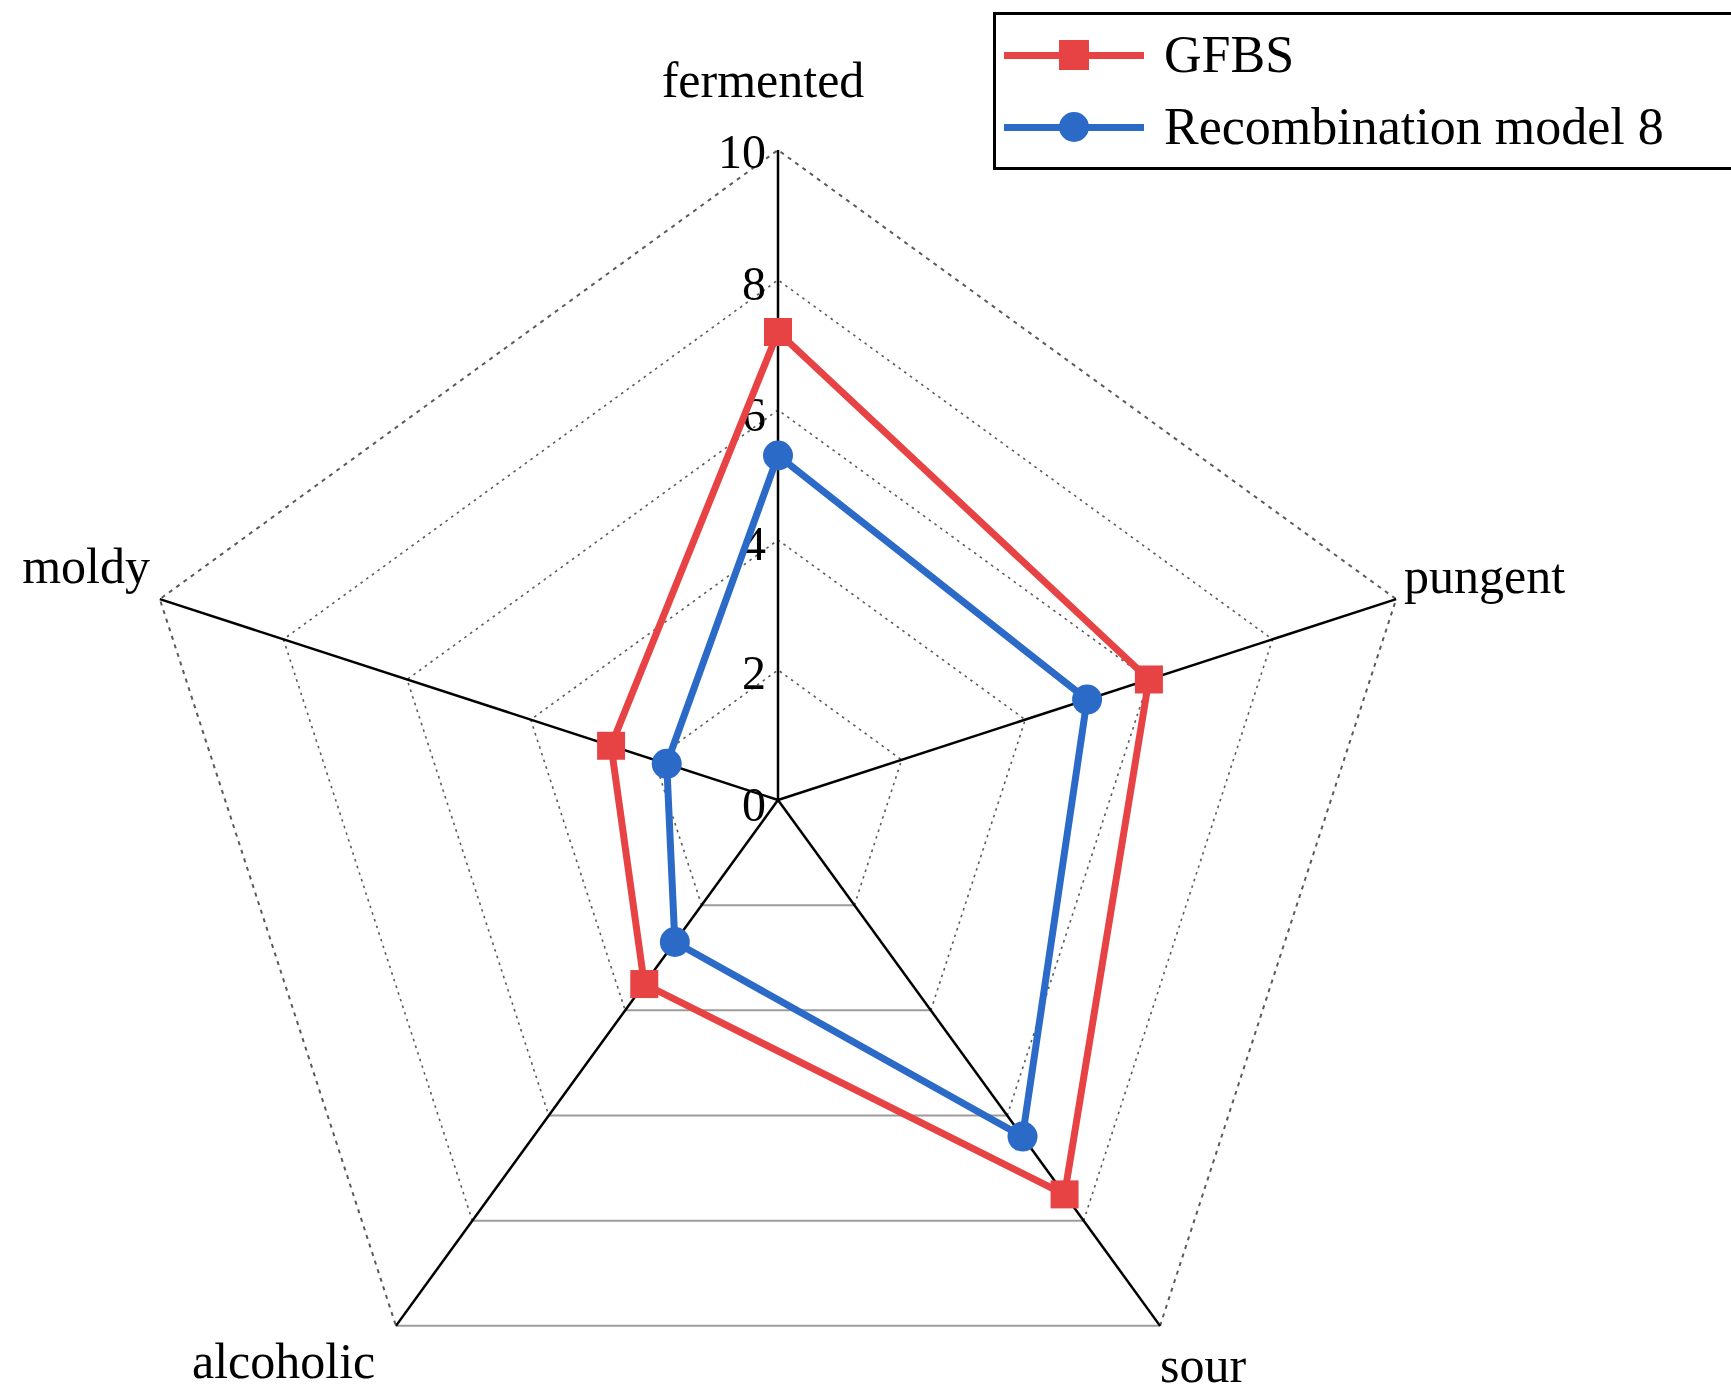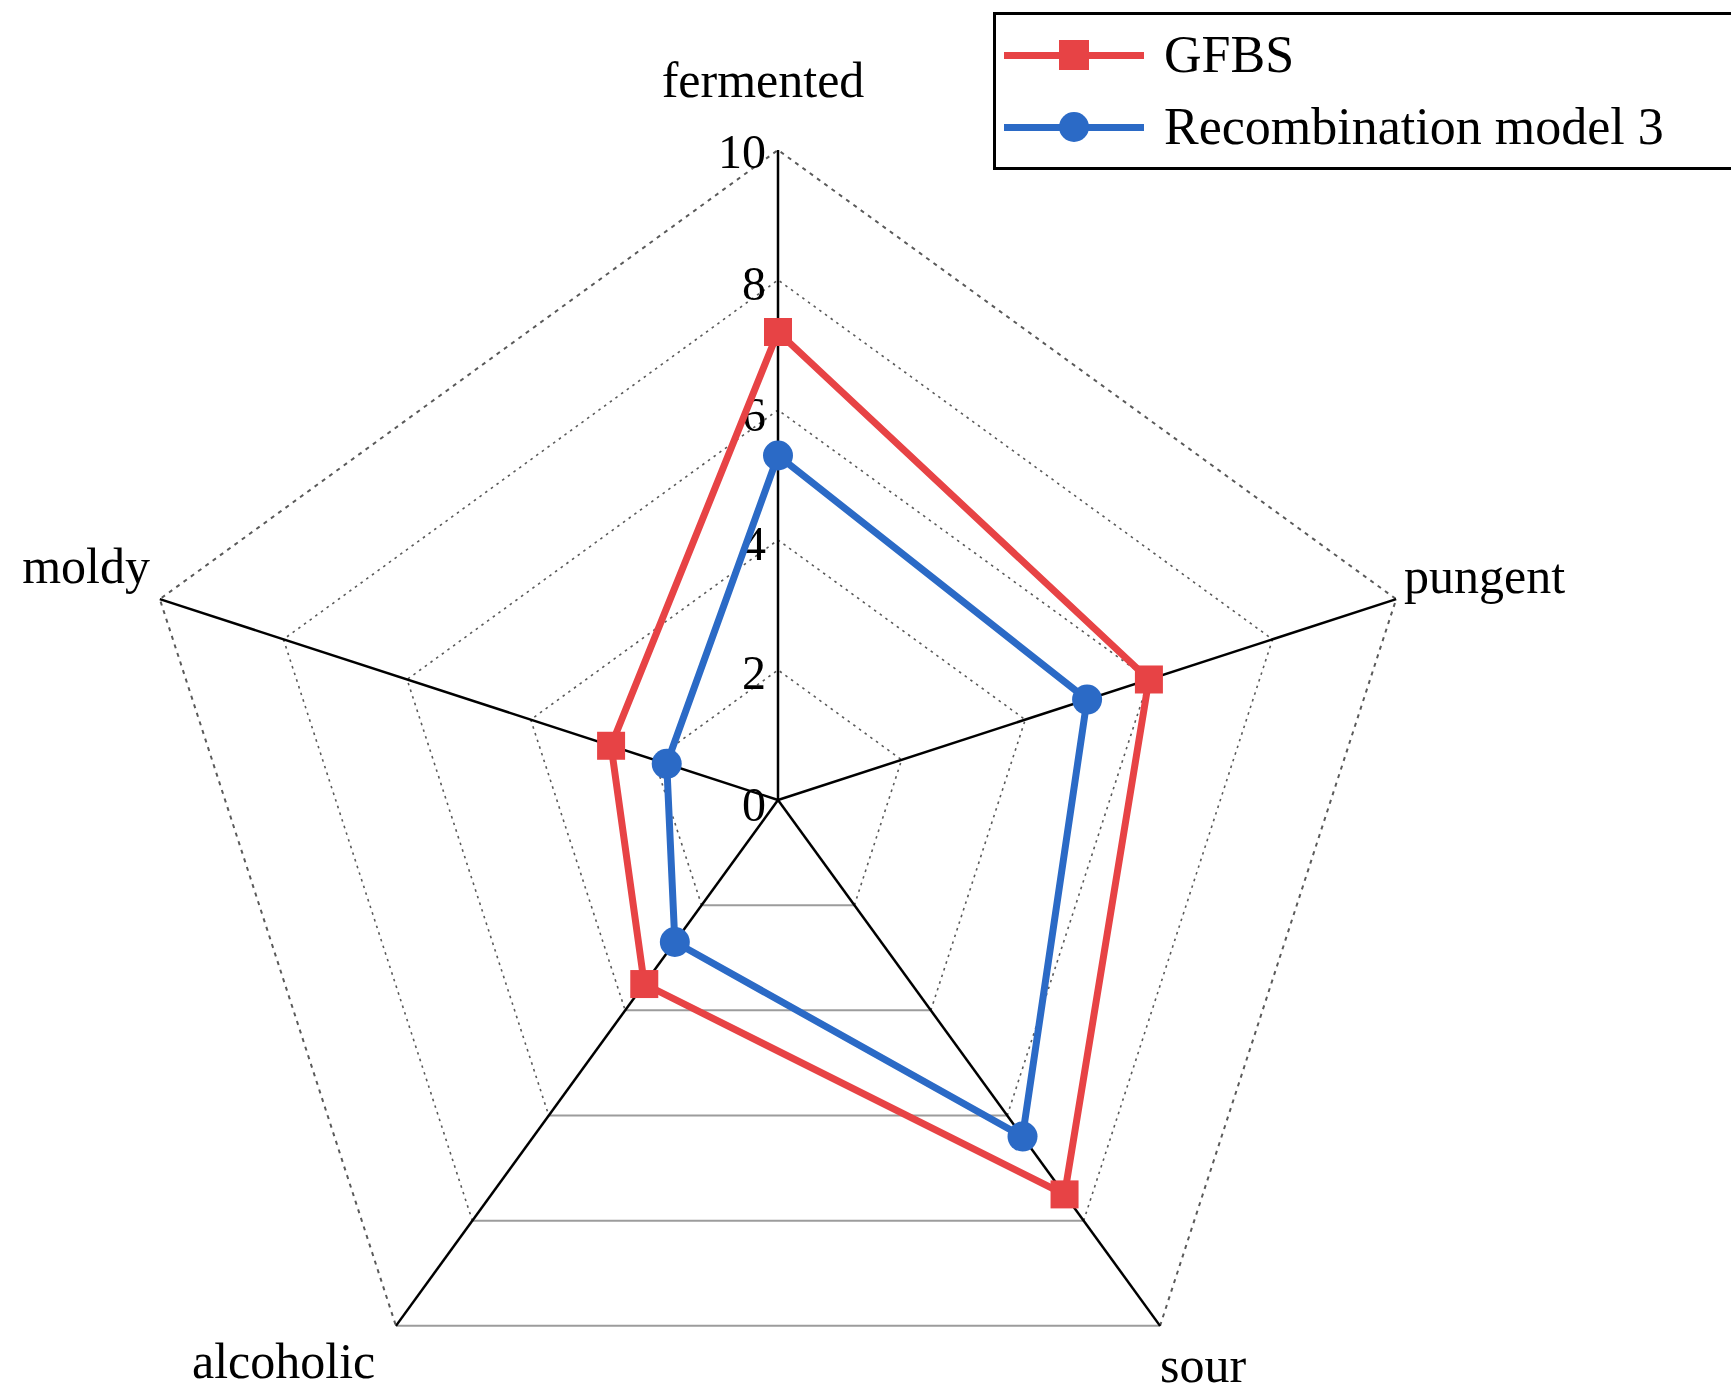--- a/index.html
+++ b/index.html
@@ -80,16 +80,16 @@
     <div class="legend-row">
       <span class="legend-key" style="background: rgb(231, 67, 69);">
         <span class="legend-marker square" style="background: rgb(231, 67, 69);"></span>
       </span>
       <span class="legend-label">GFBS</span>
     </div>
     <div class="legend-row">
       <span class="legend-key" style="background: rgb(43, 106, 198);">
         <span class="legend-marker circle" style="background: rgb(43, 106, 198);"></span>
       </span>
-      <span class="legend-label">Recombination model 3</span>
+      <span class="legend-label">Recombination model 8</span>
     </div>
   </div>
 </div>
 
 </body></html>

